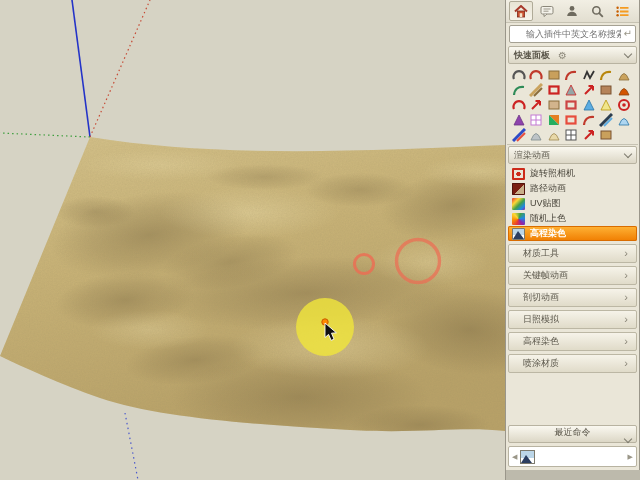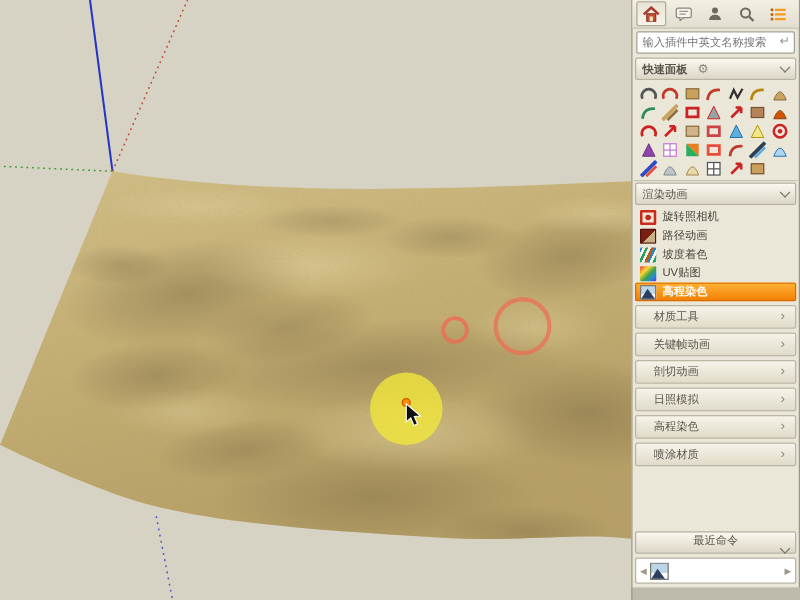--- a/index.html
+++ b/index.html
@@ -18,21 +18,21 @@
 
   .toolbar{display:flex;align-items:center;height:22px;padding:0 3px;background:linear-gradient(#f2efe4,#e2ded0);
            border-bottom:1px solid #c6c2b2;flex:none;}
   .tb-btn{width:23px;height:18px;margin-right:1px;display:flex;align-items:center;justify-content:center;
           border:1px solid transparent;border-radius:2px;}
   .tb-btn.pressed{border:1px solid #b0ab98;background:linear-gradient(#e8e4d4,#f6f3ea);}
   .tb-spacer{flex:1;}
 
   .search-row{flex:none;margin:2px 3px;position:relative;}
   .search-input{width:100%;box-sizing:border-box;height:18px;border:1px solid #a5a193;background:#fff;
-                font-family:inherit;font-size:9px;color:#999;padding:0 14px 0 4px;border-radius:2px;}
+                font-family:inherit;font-size:9px;color:#999;padding:0 14px 0 16px;border-radius:2px;}
   .enter-glyph{position:absolute;right:4px;top:3px;color:#9a9688;font-size:10px;}
 
   .bar-header{flex:none;height:16px;margin:1px 2px;display:flex;align-items:center;padding:0 5px;
               background:linear-gradient(#faf8f0,#dcd7c6);border:1px solid #b8b3a1;border-radius:2px;
               font-weight:bold;color:#5a564a;justify-content:center;}
   .bar-header .chev{margin-left:auto;}
   .gear{margin-left:8px;color:#8f8b7d;font-size:10px;}
 
   .chev{width:5px;height:5px;border-right:1.4px solid #7d7a6d;border-bottom:1.4px solid #7d7a6d;
         transform:rotate(45deg);margin-top:-3px;}
@@ -386,26 +386,26 @@
     <div class="menu-list" id="menu-list">
         <div class="menu-item">
           <span class="mi mi-rotate-camera"></span>
           <span>旋转照相机</span>
         </div>
         <div class="menu-item">
           <span class="mi mi-path-animation"></span>
           <span>路径动画</span>
         </div>
         <div class="menu-item">
-          <span class="mi mi-slope-shading"></span>
-          <span>坡度着色</span>
-        </div>
-        <div class="menu-item">
           <span class="mi mi-uv-map"></span>
           <span>UV贴图</span>
+        </div>
+        <div class="menu-item">
+          <span class="mi mi-random-color"></span>
+          <span>随机上色</span>
         </div>
         <div class="menu-item active">
           <span class="mi mi-elevation-color"></span>
           <span>高程染色</span>
         </div>
       </div>
 
     <div class="group-list" id="group-list">
         <div class="group-btn">
           <span>材质工具</span>

